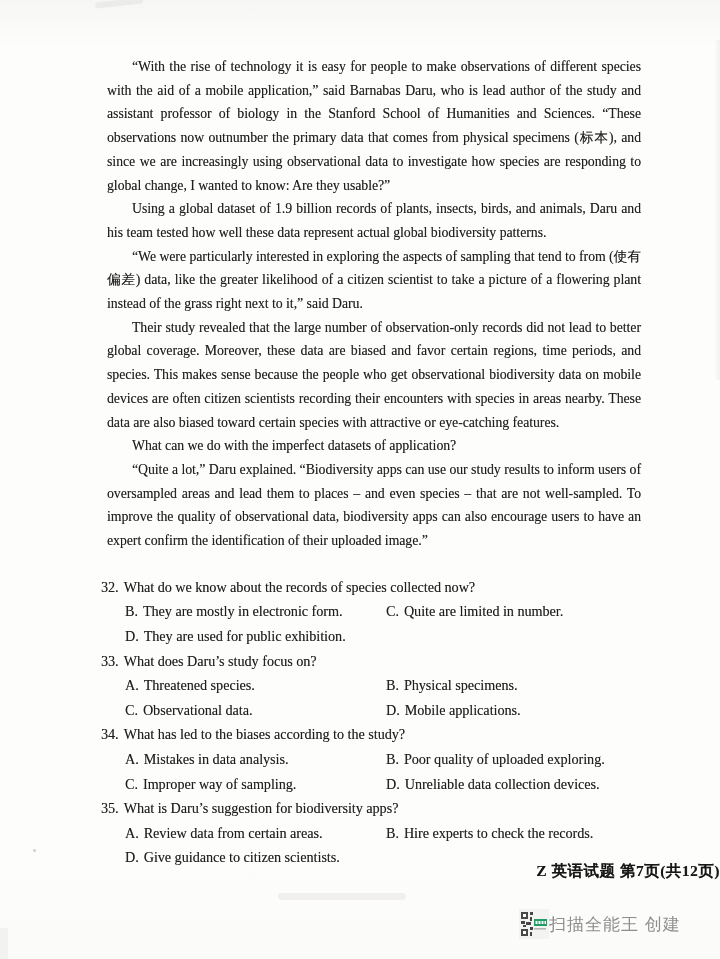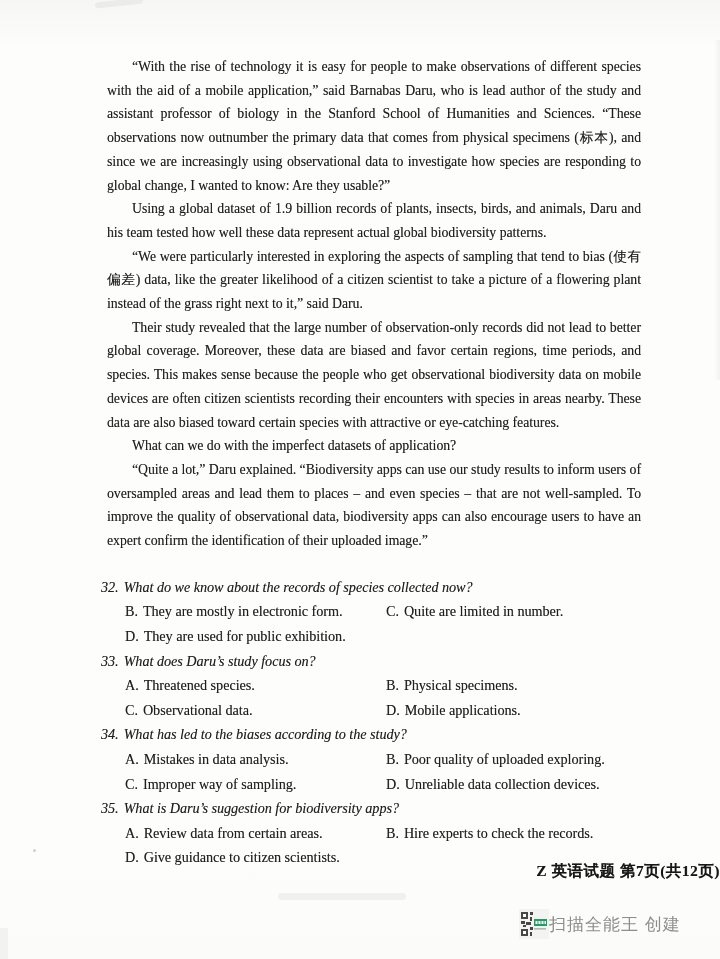--- a/index.html
+++ b/index.html
@@ -29,21 +29,21 @@
     font-size: 13.7px;
     line-height: 23.7px;
     text-align: justify;
   }
   .passage p { margin: 0; text-indent: 25px; }
   .questions {
     margin-top: 22px;
     font-size: 14.1px;
     line-height: 24.6px;
   }
-  .q-line { white-space: nowrap; font-style: italic; }
+  .q-line { white-space: nowrap; }
   .q-num { margin-right: 5px; }
   .options {
     display: grid;
     grid-template-columns: 261px 1fr;
     padding-left: 24px;
   }
   .opt { white-space: nowrap; }
   .opt-label { margin-right: 5px; }
   
   .footer {
@@ -84,21 +84,21 @@
   <div class="artifact edge-right"></div>
   <div class="artifact smudge-bottom"></div>
   <div class="artifact dot-left"></div>
   <div class="artifact corner-bl"></div>
 
   <div class="content">
 
     <div class="passage">
       <p>“With the rise of technology it is easy for people to make observations of different species with the aid of a mobile application,” said Barnabas Daru, who is lead author of the study and assistant professor of biology in the Stanford School of Humanities and Sciences. “These observations now outnumber the primary data that comes from physical specimens (标本), and since we are increasingly using observational data to investigate how species are responding to global change, I wanted to know: Are they usable?”</p>
       <p>Using a global dataset of 1.9 billion records of plants, insects, birds, and animals, Daru and his team tested how well these data represent actual global biodiversity patterns.</p>
-      <p>“We were particularly interested in exploring the aspects of sampling that tend to bias (使有偏差) data, like the greater likelihood of a citizen scientist to take a picture of a flowering plant instead of the grass right next to it,” said Daru.</p>
+      <p>“We were particularly interested in exploring the aspects of sampling that tend to from (使有偏差) data, like the greater likelihood of a citizen scientist to take a picture of a flowering plant instead of the grass right next to it,” said Daru.</p>
       <p>Their study revealed that the large number of observation-only records did not lead to better global coverage. Moreover, these data are biased and favor certain regions, time periods, and species. This makes sense because the people who get observational biodiversity data on mobile devices are often citizen scientists recording their encounters with species in areas nearby. These data are also biased toward certain species with attractive or eye-catching features.</p>
       <p>What can we do with the imperfect datasets of application?</p>
       <p>“Quite a lot,” Daru explained. “Biodiversity apps can use our study results to inform users of oversampled areas and lead them to places – and even species – that are not well-sampled. To improve the quality of observational data, biodiversity apps can also encourage users to have an expert confirm the identification of their uploaded image.”</p>
     </div>
 
     <div class="questions">
 
       <div class="question">
         <div class="q-line">
           <span class="q-num">32.</span><span>What do we know about the records of species collected now?</span>

